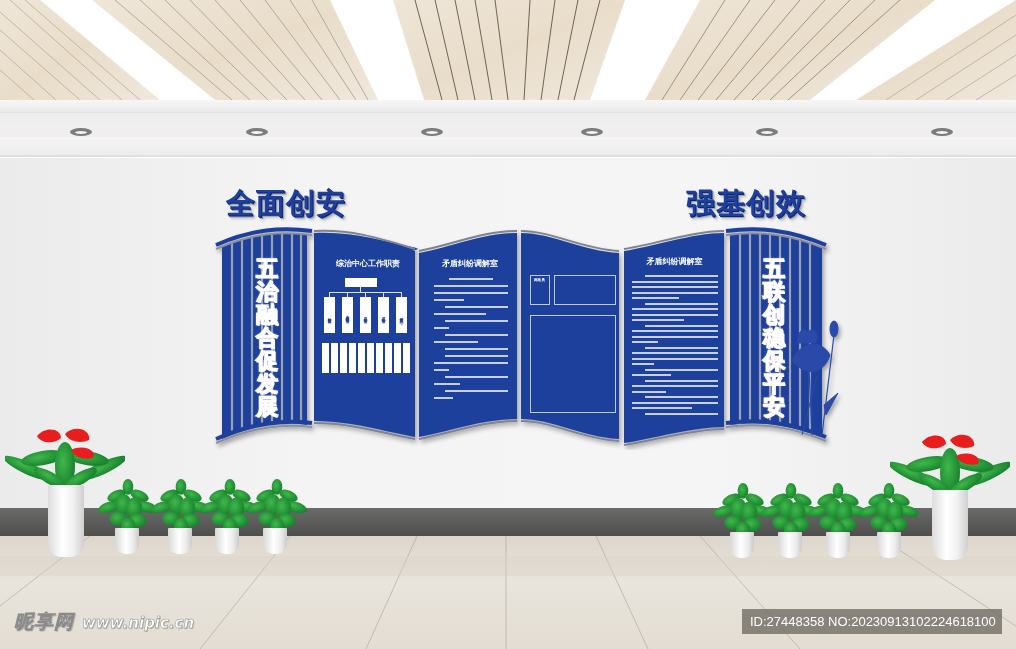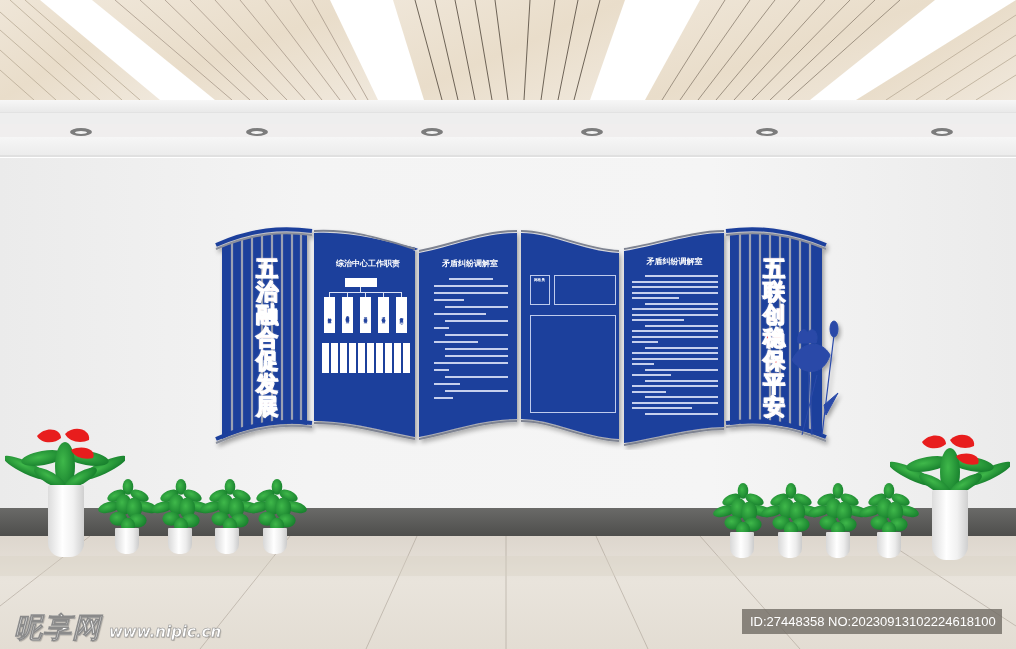--- a/index.html
+++ b/index.html
@@ -44,21 +44,21 @@
   .org-sub { position: absolute; top: 118px; width: 7px; height: 30px; background: #fff; }
   .org-line { position: absolute; background: #dbe2f5; }
 
   .frame { position: absolute; border: 1px solid rgba(220,228,250,0.85); }
   .frame-label { position: absolute; left: 3px; top: 2px; font-size: 3.6px; color: #fff; font-weight: bold; }
   .pot-tall { position: absolute; background: linear-gradient(90deg, #dcdcdc, #ffffff 40%, #f1f1f1 70%, #cfcfcf); border-radius: 2px 2px 14px 14px; }
   .pot-small { position: absolute; background: linear-gradient(90deg, #d8d8d8, #ffffff 45%, #ececec 75%, #cbcbcb); border-radius: 1px 1px 10px 10px; }
 
   
   .wm-left { position: absolute; left: 14px; top: 609px; display: flex; align-items: baseline; gap: 8px; }
-  .wm-logo { font-family: "DejaVu Sans", sans-serif; font-weight: bold; font-style: italic; font-size: 28px; color: #ffffff; -webkit-text-stroke: 0.6px #8a8a8a; letter-spacing: 1px; text-shadow: 1px 1px 1px rgba(0,0,0,0.25); }
+  .wm-logo { font-family: "DejaVu Sans", sans-serif; font-weight: bold; font-style: italic; font-size: 19px; color: #ffffff; -webkit-text-stroke: 0.6px #8a8a8a; letter-spacing: 1px; text-shadow: 1px 1px 1px rgba(0,0,0,0.25); }
   .wm-url { font-family: "DejaVu Sans", sans-serif; font-weight: bold; font-style: italic; font-size: 15px; color: #ffffff; -webkit-text-stroke: 0.5px #8a8a8a; text-shadow: 1px 1px 1px rgba(0,0,0,0.2); }
   .wm-id { position: absolute; left: 742px; top: 609px; width: 260px; height: 25px; background: rgba(110,105,98,0.78); color: #ffffff; font-family: "Liberation Sans", sans-serif; font-size: 13px; line-height: 25px; padding-left: 8px; white-space: nowrap; }
 </style>
 </head>
 <body>
 
 <div class="ceiling">
   <svg width="1016" height="100" viewBox="0 0 1016 100" style="position:absolute;left:0;top:0">
     <defs>
       <linearGradient id="wood" x1="0" y1="0" x2="1" y2="1">
@@ -147,20 +147,22 @@
       <line x1="506" y1="0" x2="506" y2="113"></line>
       <line x1="596" y1="0" x2="648" y2="113"></line>
       <line x1="700" y1="0" x2="800" y2="113"></line>
       <line x1="890" y1="8" x2="1016" y2="90"></line>
     </g>
     <rect x="0" y="20" width="1016" height="20" fill="#d8d0c4" opacity="0.35"></rect>
   </svg>
 </div>
 
 <div class="slogan">
+  <span>全面创安</span>
+  <span>强基创效</span>
 </div>
 
 <div class="board">
   <svg width="632" height="225" viewBox="0 0 632 225">
     <defs>
       <filter id="sh" x="-5%" y="-5%" width="115%" height="115%">
         <feDropShadow dx="2" dy="3" stdDeviation="2" flood-color="#000" flood-opacity="0.35"></feDropShadow>
       </filter>
     </defs>
     <g filter="url(#sh)">

